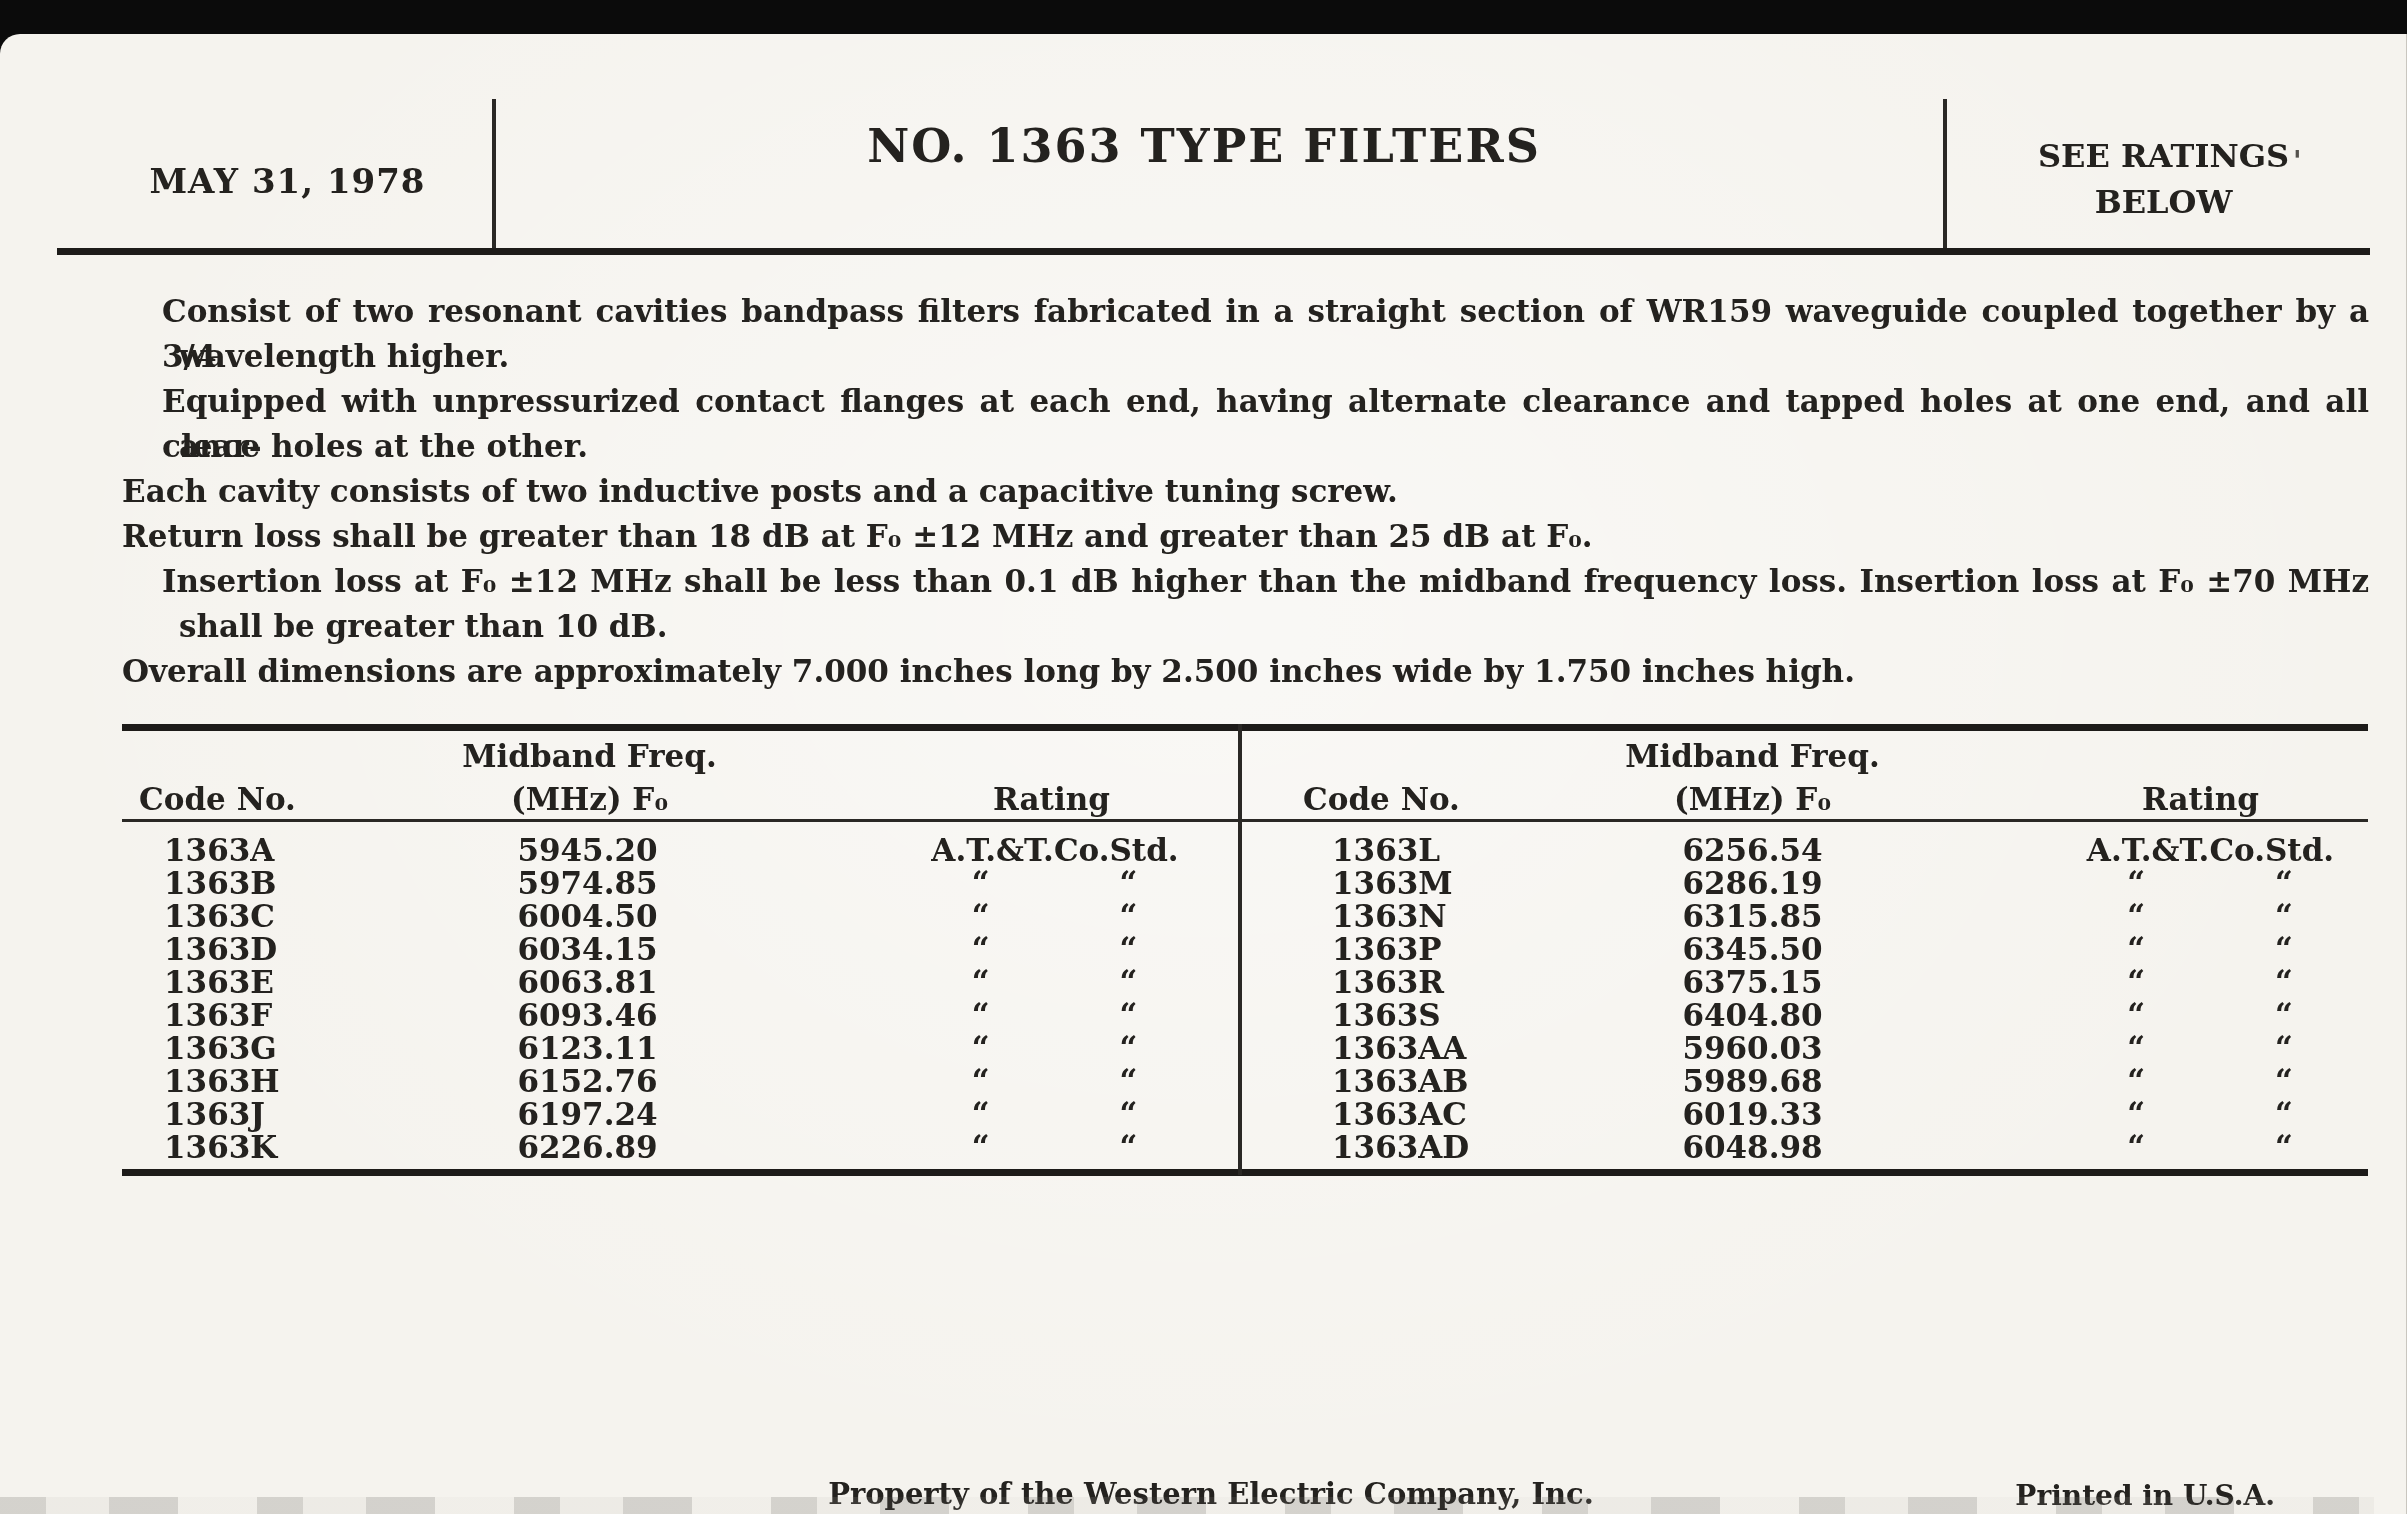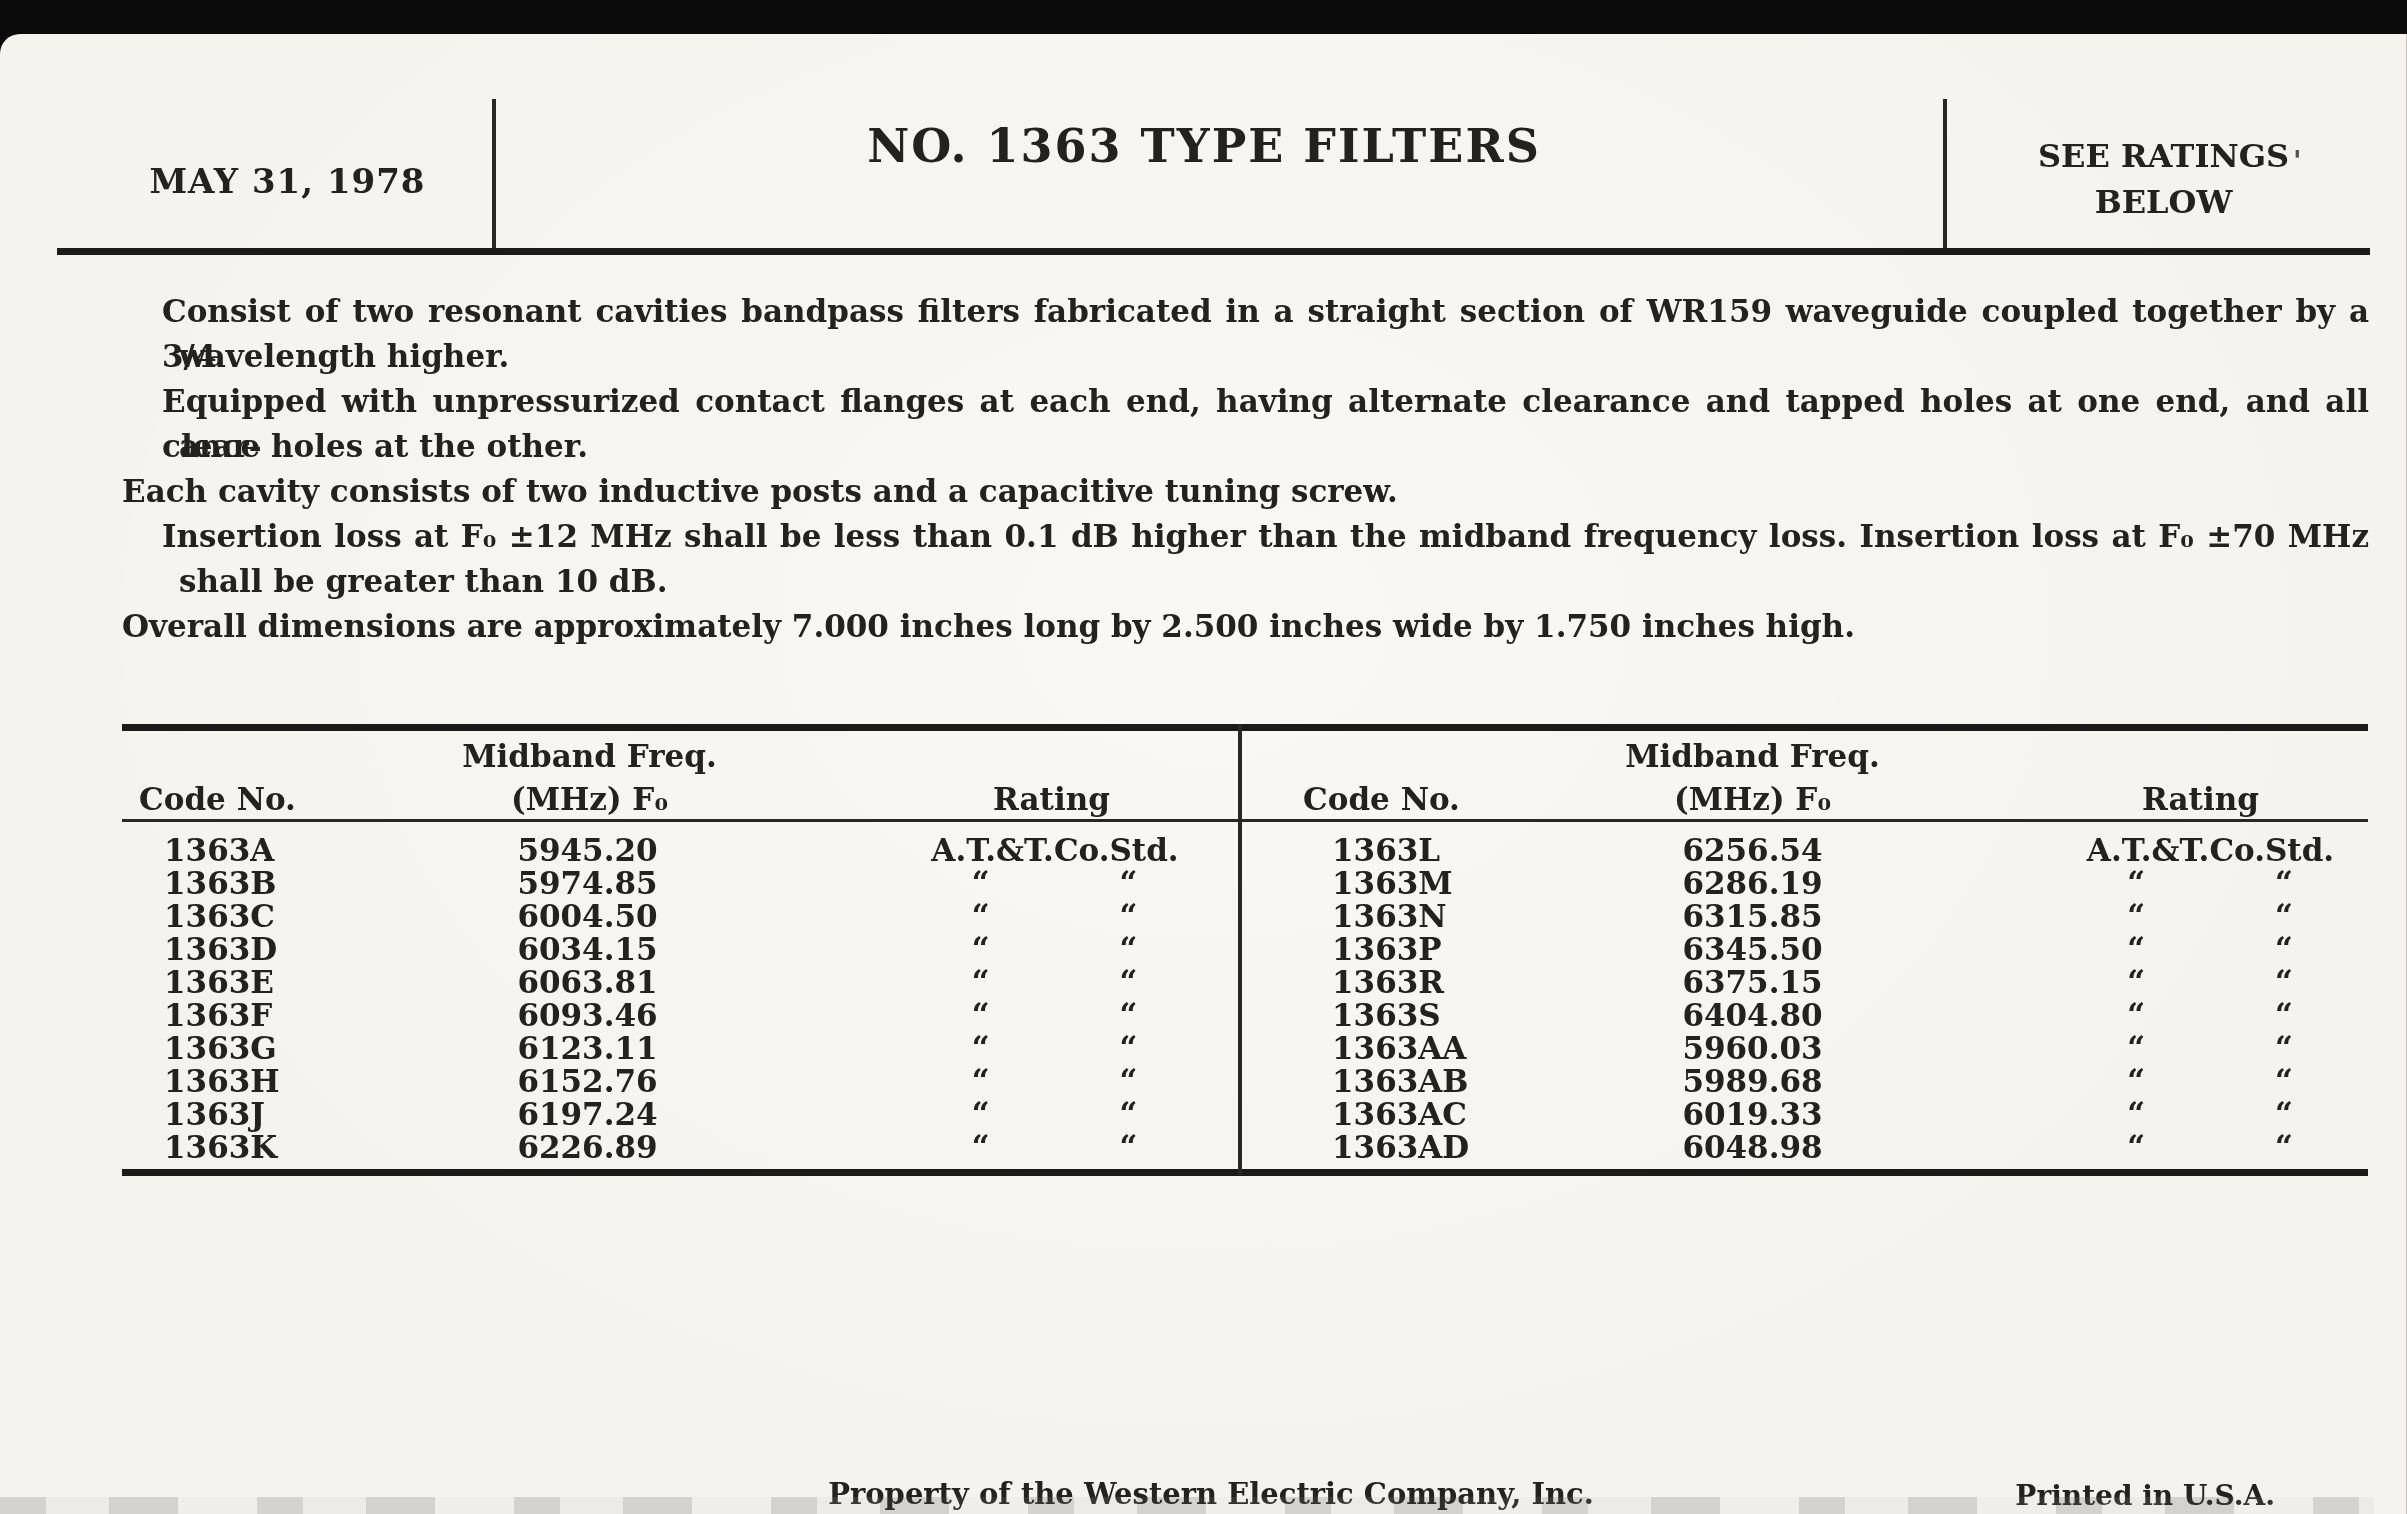--- a/index.html
+++ b/index.html
@@ -102,20 +102,21 @@
     </div>
     <div class="abs stray-mark">'</div>
     <div class="abs hrule"></div>
 
     <div class="abs description">
         <div class="body-line jline">Consist of two resonant cavities bandpass filters fabricated in a straight section of WR159 waveguide coupled together by a 3/4</div>
         <div class="body-line indent">wavelength higher.</div>
         <div class="body-line jline">Equipped with unpressurized contact flanges at each end, having alternate clearance and tapped holes at one end, and all clear-</div>
         <div class="body-line indent">ance holes at the other.</div>
         <div class="body-line">Each cavity consists of two inductive posts and a capacitive tuning screw.</div>
+        <div class="body-line">Return loss shall be greater than 18 dB at F₀ ±12 MHz and greater than 25 dB at F₀.</div>
         <div class="body-line jline">Insertion loss at F₀ ±12 MHz shall be less than 0.1 dB higher than the midband frequency loss. Insertion loss at F₀ ±70 MHz</div>
         <div class="body-line indent">shall be greater than 10 dB.</div>
         <div class="body-line">Overall dimensions are approximately 7.000 inches long by 2.500 inches wide by 1.750 inches high.</div>
       </div>
 
     <div class="abs t-top"></div>
     <div class="abs t-mid"></div>
     <div class="abs t-bot"></div>
     <div class="abs t-div"></div>
 

